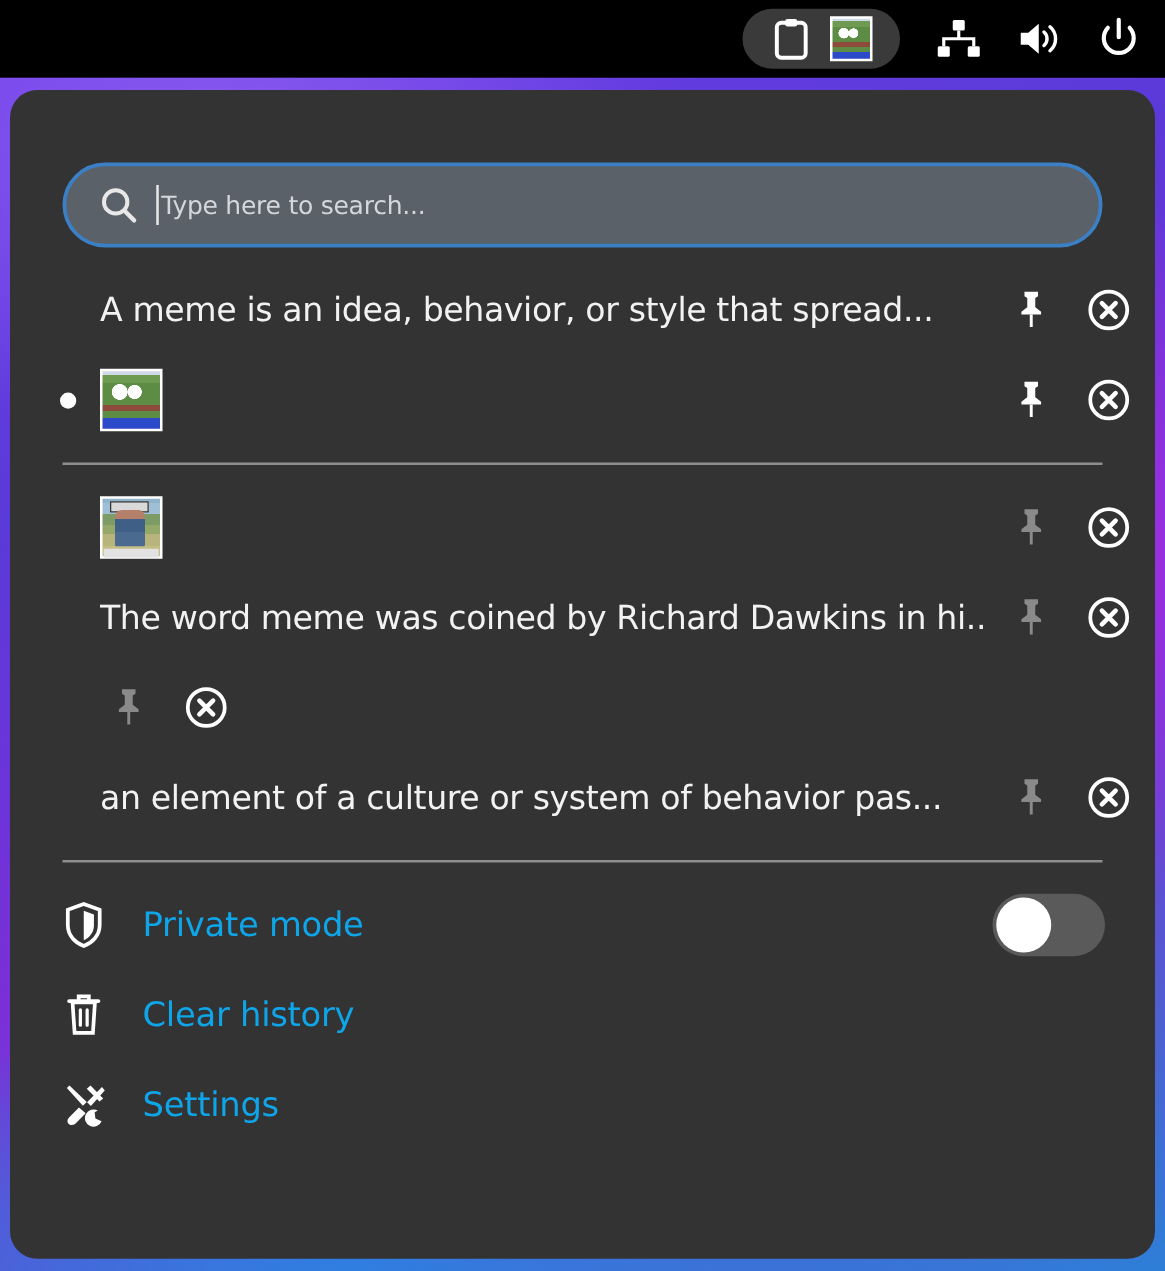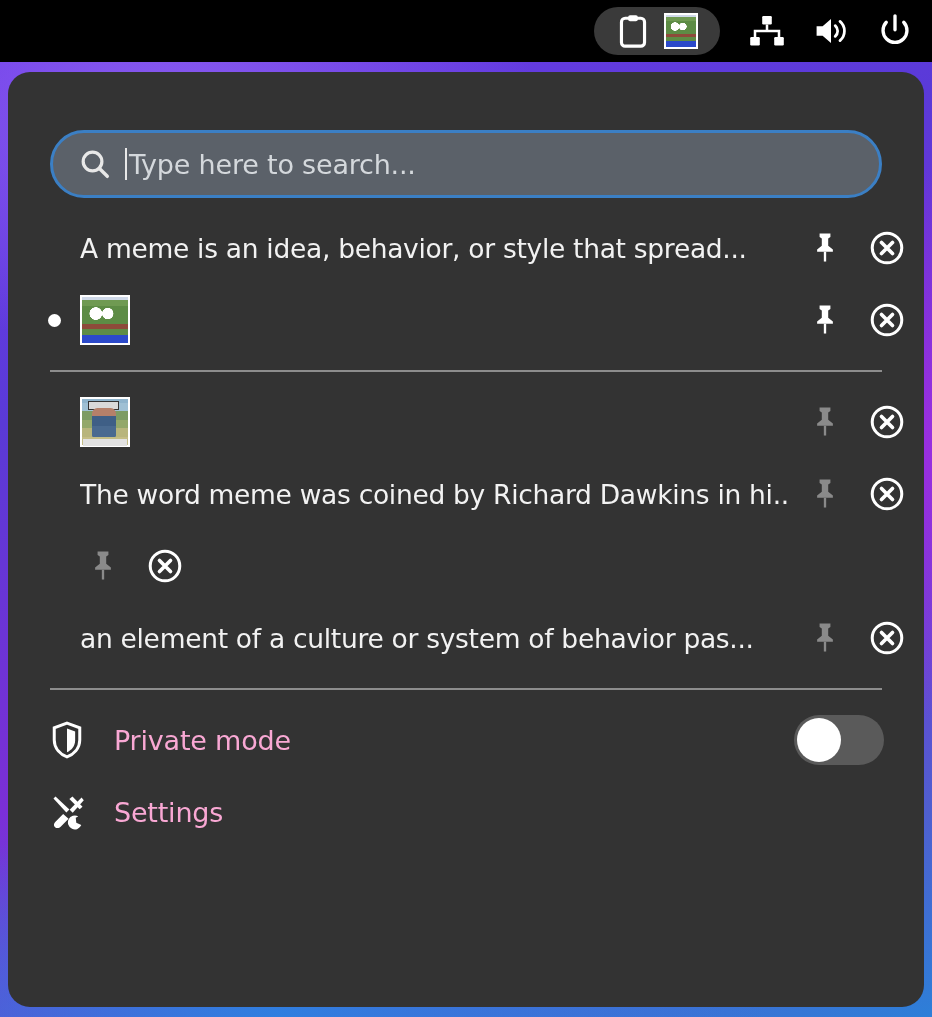--- a/index.html
+++ b/index.html
@@ -126,21 +126,21 @@
   .search-caret {
     width: 2px;
     height: 32px;
     background: #e8e8e8;
     margin-right: 2px;
     flex: 0 0 auto;
   }
 
   .search-placeholder {
     color: #d4d8dc;
-    font-size: 27px;
+    font-size: 20px;
     font-family: "DejaVu Sans", "Liberation Sans", sans-serif;
     letter-spacing: -0.2px;
     white-space: nowrap;
   }
 
   
   .clip-list { margin-top: 14px; }
 
   .clip-row {
     display: flex;
@@ -261,21 +261,21 @@
 
   .menu-icon {
     width: 42px;
     flex: 0 0 42px;
     display: flex;
     align-items: center;
     justify-content: flex-start;
   }
 
   .menu-label {
-    color: #f9a8d4;
+    color: #0ea5e9;
     font-size: 27px;
     letter-spacing: -0.2px;
     margin-left: 22px;
     flex: 1 1 auto;
   }
 
   .toggle {
     width: 90px; height: 50px;
     border-radius: 25px;
     background: #5a5a5a;
@@ -497,20 +497,31 @@
           <path d="M12 1.6 L21.4 5 V14 C21.4 20.4 16.8 24.6 12 26.4 C7.2 24.6 2.6 20.4 2.6 14 V5 Z" fill="none" stroke="#ffffff" stroke-width="2.2"></path>
           <path d="M12 5.6 L18 7.8 V14.2 C18 18.6 15.2 21.6 12 23 Z" fill="#ffffff"></path>
         </svg>
       </span>
       <span class="menu-label">Private mode</span>
       <span class="toggle">
         <span class="knob"></span>
       </span>
     </div>
 
+    <div class="menu-row">
+      <span class="menu-icon">
+        <svg width="34" height="38" viewBox="0 0 24 28">
+          <path d="M3.4 5.8 H20.6" stroke="#ffffff" stroke-width="2.3" stroke-linecap="round"></path>
+          <path d="M9 5.4 V3 H15 V5.4" fill="none" stroke="#ffffff" stroke-width="2.2"></path>
+          <path d="M5.4 6.6 H18.6 L17.4 24.6 H6.6 Z" fill="none" stroke="#ffffff" stroke-width="2.2"></path>
+          <path d="M10 11 V20 M14 11 V20" stroke="#ffffff" stroke-width="1.9" stroke-linecap="round"></path>
+        </svg>
+      </span>
+      <span class="menu-label">Clear history</span>
+    </div>
 
     <div class="menu-row">
       <span class="menu-icon">
         <svg width="36" height="38" viewBox="0 0 26 26">
           <path d="M2.5 3.2 L4 1.8 L14 11.2 L11.8 13.4 Z" fill="#ffffff"></path>
           <path d="M16.2 1.8 L23.5 9.2 L21.4 11 L14 3.6 Z" fill="#ffffff" transform="rotate(0)"></path>
           <path d="M22.8 2.6 L14.2 11.4 L16.4 13.6 L24.4 4.6 Z" fill="#ffffff"></path>
           <path d="M9.5 14.4 L3.8 20.2 C2 22 3 24.6 5.4 24.6 C6.4 24.6 7.1 24.2 7.7 23.6 L13.4 17.8 Z" fill="#ffffff"></path>
           <path d="M20.4 16.2 A5 5 0 1 0 22.6 22.4 L19 20.8 L18.6 17.2 Z" fill="#ffffff"></path>
         </svg>

